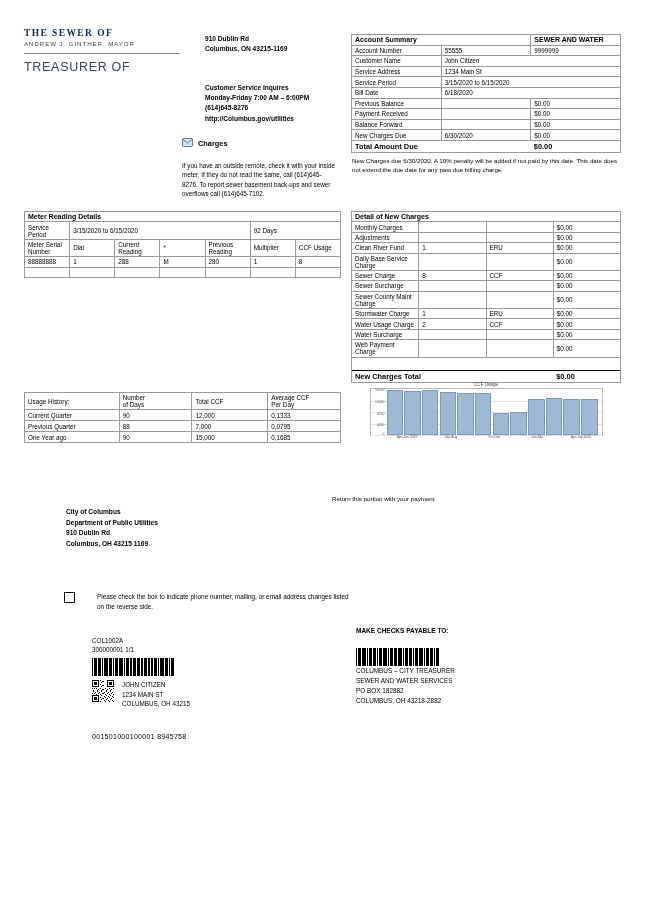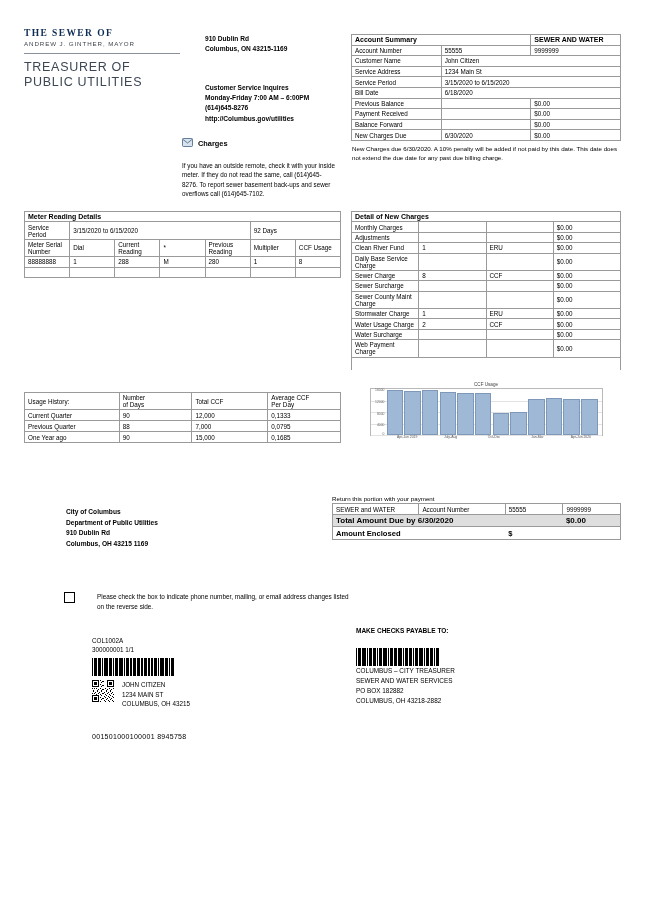--- a/index.html
+++ b/index.html
@@ -172,21 +172,20 @@
 <body>
 
 <div class="page">
 
   <div class="logo-block">
     <div class="logo-city">THE SEWER OF</div>
     <div class="logo-mayor">ANDREW J. GINTHER, MAYOR</div>
     <div class="logo-rule"></div>
     <div class="dept">
       <div>TREASURER OF</div>
-      <div>PUBLIC UTILITIES</div>
     </div>
   </div>
 
   <div class="addr1">
     <div>910 Dublin Rd</div>
     <div>Columbus, ON 43215-1169</div>
   </div>
 
   <div class="addr2">
     <div>Customer Service Inquires</div>
@@ -246,20 +245,24 @@
       </tr>
       <tr>
         <td>Balance Forward</td>
         <td></td>
         <td class="r">$0.00</td>
       </tr>
       <tr>
         <td class="b">New Charges Due</td>
         <td class="b c">6/30/2020</td>
         <td class="r b">$0.00</td>
+      </tr>
+      <tr class="totalrow">
+        <td colspan="2" style="border-left:0.6px solid #9a9a9a;border-right:none;">Total Amount Due</td>
+        <td class="r" style="border-left:none;">$0.00</td>
       </tr>
     </tbody>
       </table>
     <div class="note">New Charges due 6/30/2020. A 10% penalty will be added if not paid by this date. This date does not extend the due date for any past due billing charge.</div>
   </div>
 
   <div class="bx" id="meter-box">
     <table class="tbl">
       <tbody>
           <tr class="title-row">
@@ -415,20 +418,24 @@
         <td class="r">$0.00</td>
       </tr>
       <tr>
         <td>Web Payment Charge</td>
         <td class="c"></td>
         <td class="c"></td>
         <td class="r">$0.00</td>
       </tr>
       <tr>
         <td colspan="4" style="height:13px;border-bottom:none;">&nbsp;</td>
+      </tr>
+      <tr class="charges-total">
+        <td colspan="3" style="border-right:none;">New Charges Total</td>
+        <td class="r" style="border-left:none;">$0.00</td>
       </tr>
     </tbody>
       </table>
   </div>
 
   <div class="bx" id="chart-box">
     <div class="chart-title">CCF Usage</div>
     <div class="chart-wrap">
       <div class="chart-grid">
         <div class="gl" style="top:25%"></div>
@@ -468,40 +475,20 @@
   </div>
 
   <div class="remit">
     <div>City of Columbus</div>
     <div>Department of Public Utilities</div>
     <div>910 Dublin Rd</div>
     <div>Columbus, OH 43215 1169</div>
   </div>
 
   <div class="stub-note">Return this portion with your payment</div>
-  <div class="bx" id="stub-box">
-    <table class="tbl">
-      <tbody>
-          <tr>
-        <td class="b" style="width:30%">SEWER and WATER</td>
-        <td class="b" style="width:30%">Account Number</td>
-        <td class="b" style="width:20%">55555</td>
-        <td class="b r">9999999</td>
-      </tr>
-      <tr class="stub-grey">
-        <td colspan="3" style="border-right:none;">Total Amount Due by 6/30/2020</td>
-        <td class="r" style="border-left:none;">$0.00</td>
-      </tr>
-      <tr class="stub-enc">
-        <td colspan="2" style="border-right:none;">Amount Enclosed</td>
-        <td colspan="2" style="border-left:none;">$</td>
-      </tr>
-    </tbody>
-      </table>
-  </div>
 
   <div class="checkbox-row">
     <div class="chkbox"></div>
     <div class="chk-text">Please check the box to indicate phone number, mailing, or email address changes listed on the reverse side.</div>
   </div>
 
   <div class="acct-lines">
     <div>COL1002A</div>
     <div>300000001 1/1</div>
     <div class="barcode">

